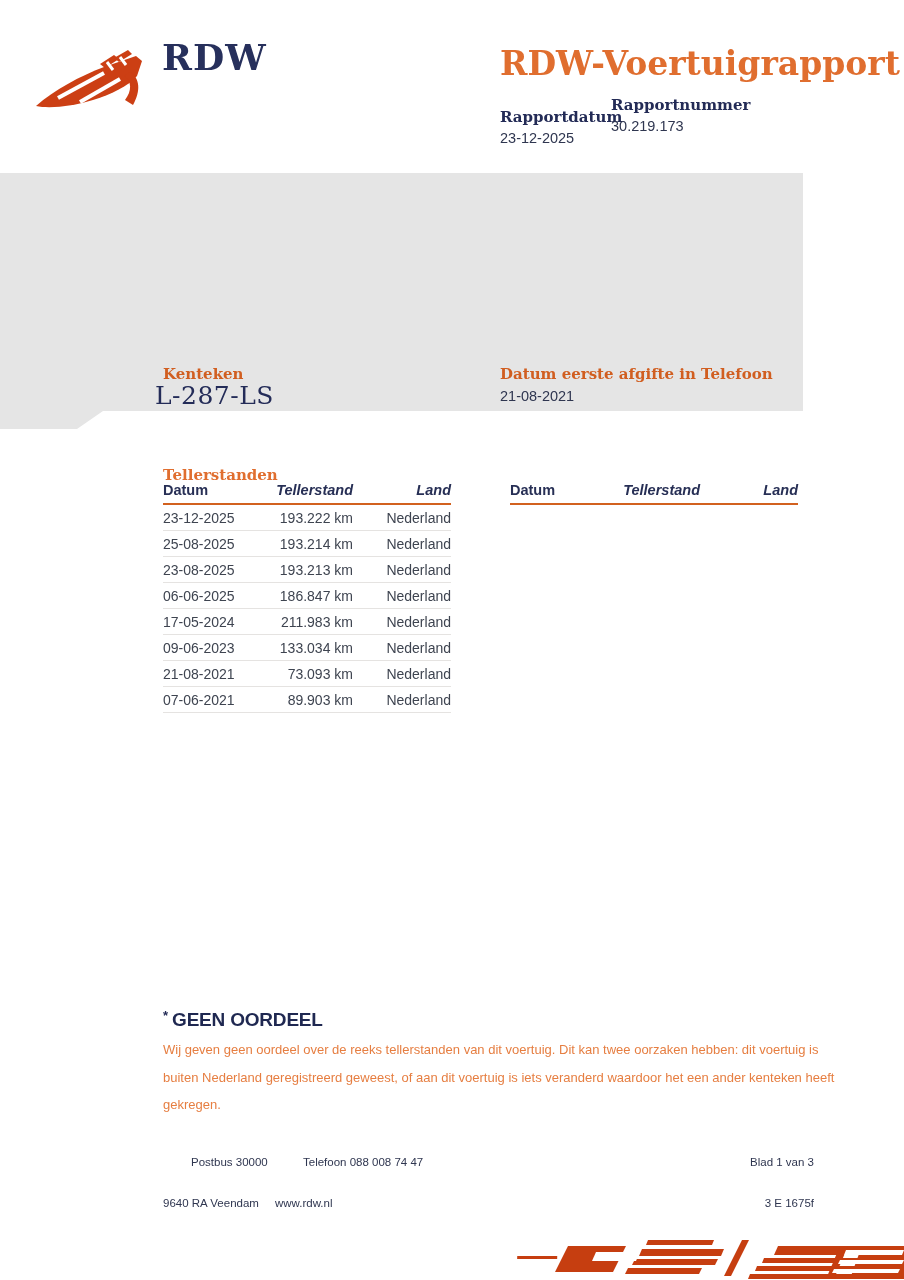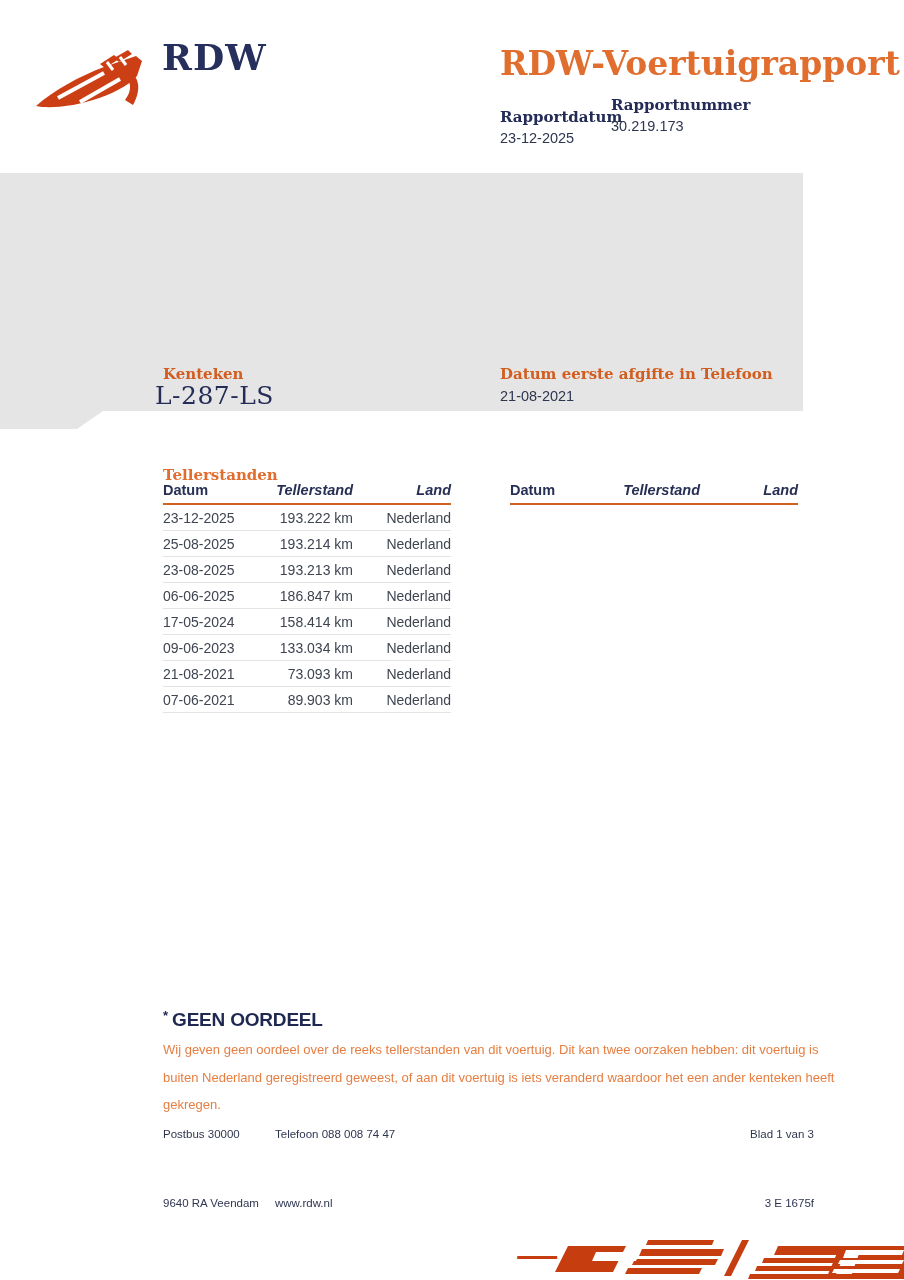--- a/index.html
+++ b/index.html
@@ -86,21 +86,21 @@
     vertical-align:6px; margin-right:4px;
   }
   .footnote-title { font-size:19px; font-weight:bold; color:#1F2851; letter-spacing:-0.2px; }
   .footnote-body {
     position:absolute; left:163px; top:1036px; width:680px;
     font-size:13px; line-height:27.5px; color:#E67E41;
   }
 
   
   .foot { position:absolute; font-size:11.5px; color:#2F3650; }
-  .f-r1 { top:1128px; } .f-r2 { top:1197px; }
+  .f-r1 { top:1156px;margin-left:28px; } .f-r2 { top:1197px; }
   .f-c1 { left:163px; } .f-c2 { left:275px; }
   .f-right { right:90px; text-align:right; }
 
   
   .motif { position:absolute; left:0; bottom:0; width:904px; height:46px; }
 </style>
 </head>
 <body>
 
 <div class="page">
@@ -176,21 +176,21 @@
           <td class="c1">193.213 km</td>
           <td class="c2">Nederland</td>
         </tr>
         <tr>
           <td class="c0">06-06-2025</td>
           <td class="c1">186.847 km</td>
           <td class="c2">Nederland</td>
         </tr>
         <tr>
           <td class="c0">17-05-2024</td>
-          <td class="c1">158.414 km</td>
+          <td class="c1">211.983 km</td>
           <td class="c2">Nederland</td>
         </tr>
         <tr>
           <td class="c0">09-06-2023</td>
           <td class="c1">133.034 km</td>
           <td class="c2">Nederland</td>
         </tr>
         <tr>
           <td class="c0">21-08-2021</td>
           <td class="c1">73.093 km</td>

